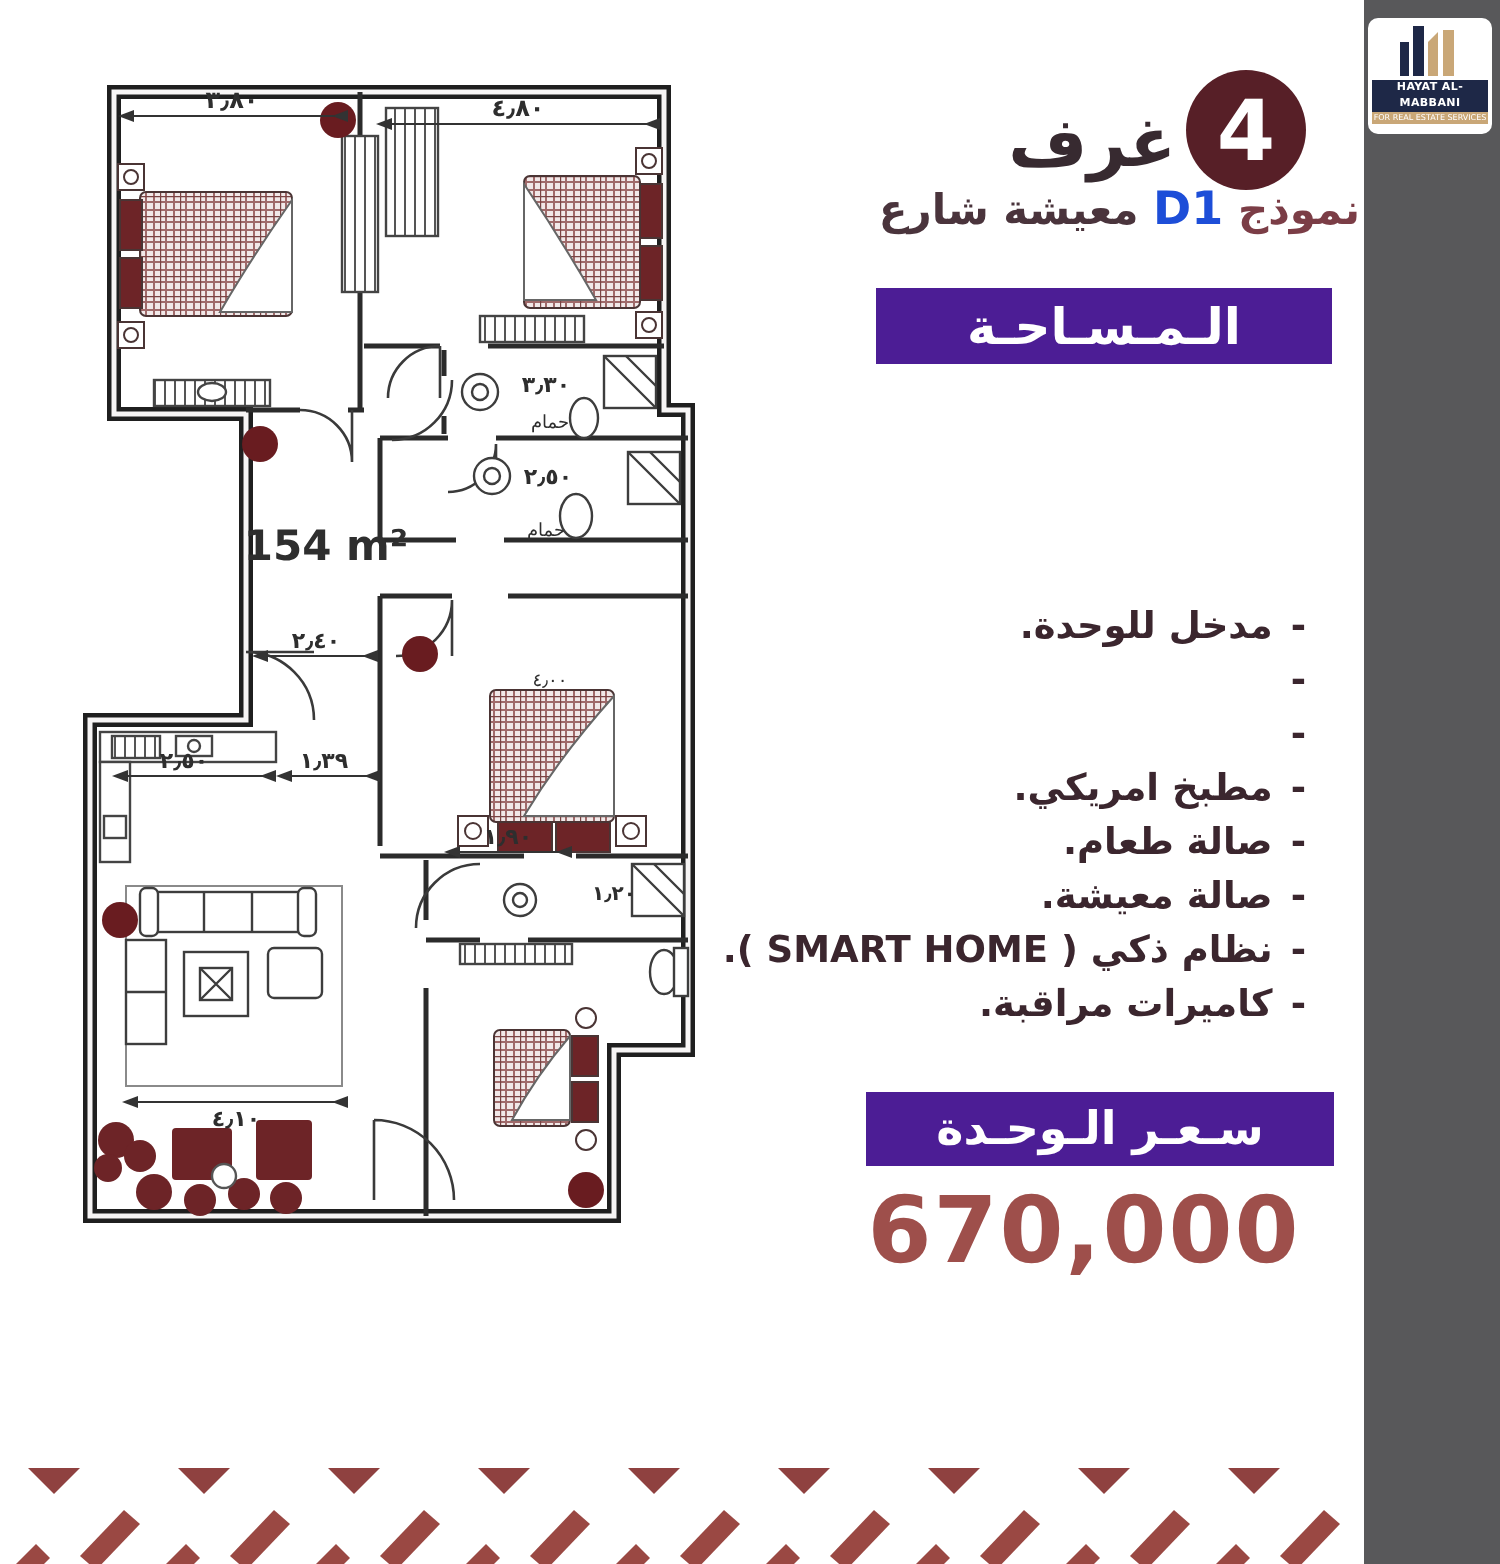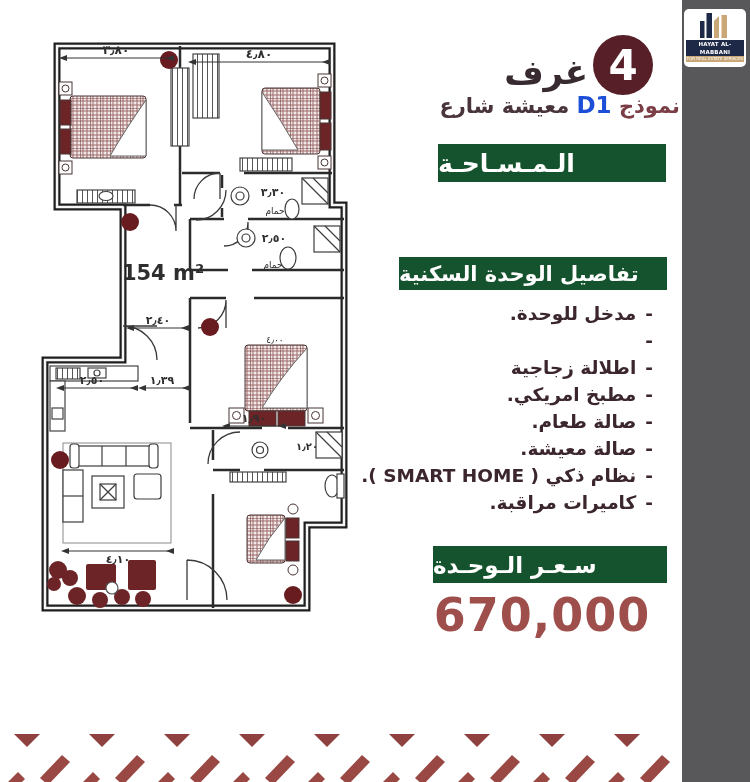--- a/index.html
+++ b/index.html
@@ -17,21 +17,21 @@
   .badge-row{position:absolute;top:18px;right:97px;display:flex;align-items:center;gap:5px;z-index:1;margin-top:17px;}
   .rooms-word{font-size:34px;font-weight:bold;color:#372a30;margin-top:14px;}
   .badge-circle{width:60px;height:60px;border-radius:50%;background:#571f27;color:#fff;
                 display:flex;align-items:center;justify-content:center;font-size:42px;font-weight:bold;}
   
   .model-line{position:absolute;top:92px;right:70px;direction:rtl;white-space:nowrap;font-size:21px;
               color:#4a343c;font-weight:bold;}
   .model-line .model-word{color:#7b3d46;}
   .model-line .model-code{color:#1d4ed8;font-size:23px;}
   
-  .banner{position:absolute;background:#14532d;color:#ffffff;font-weight:bold;text-align:left;
+  .banner{position:absolute;background:#4c1d95;color:#ffffff;font-weight:bold;text-align:center;
           direction:rtl;}
   .banner-area{left:438px;top:144px;width:228px;height:38px;font-size:25px;line-height:40px;}
   .banner-details{left:399px;top:257px;width:268px;height:33px;font-size:21px;line-height:34px;}
   .banner-price{left:423px;top:546px;width:234px;height:37px;font-size:23px;line-height:39px;margin-left:10px;}
   .area-value{position:absolute;top:178px;right:100px;direction:rtl;font-size:54px;font-weight:bold;
               color:#9e4f4b;line-height:58px;}
   .price-value{position:absolute;left:424px;top:588px;width:236px;text-align:center;font-size:46px;
                font-weight:bold;color:#9e4f4b;letter-spacing:1px;}
   
   .details-list{position:absolute;top:300px;right:97px;margin:0;padding:0;list-style:none;
@@ -242,33 +242,31 @@
   </div>
 
   <div class="model-line">
     <span class="model-word">نموذج</span>
     <span class="model-code">D1</span>
     <span class="model-suffix">معيشة شارع</span>
   </div>
 
   <div class="banner banner-area">الـمـسـاحـة</div>
 
-  <div class="banner banner-details">تفاصيل الوحدة السكنية</div>
 
   <ul class="details-list">
     <li>
         <span class="dash">-</span>
         <span>مدخل للوحدة.</span>
       </li>
     <li>
         <span class="dash">-</span>
       </li>
     <li>
         <span class="dash">-</span>
-        <span>اطلالة زجاجية</span>
       </li>
     <li>
         <span class="dash">-</span>
         <span>مطبخ امريكي.</span>
       </li>
     <li>
         <span class="dash">-</span>
         <span>صالة طعام.</span>
       </li>
     <li>

